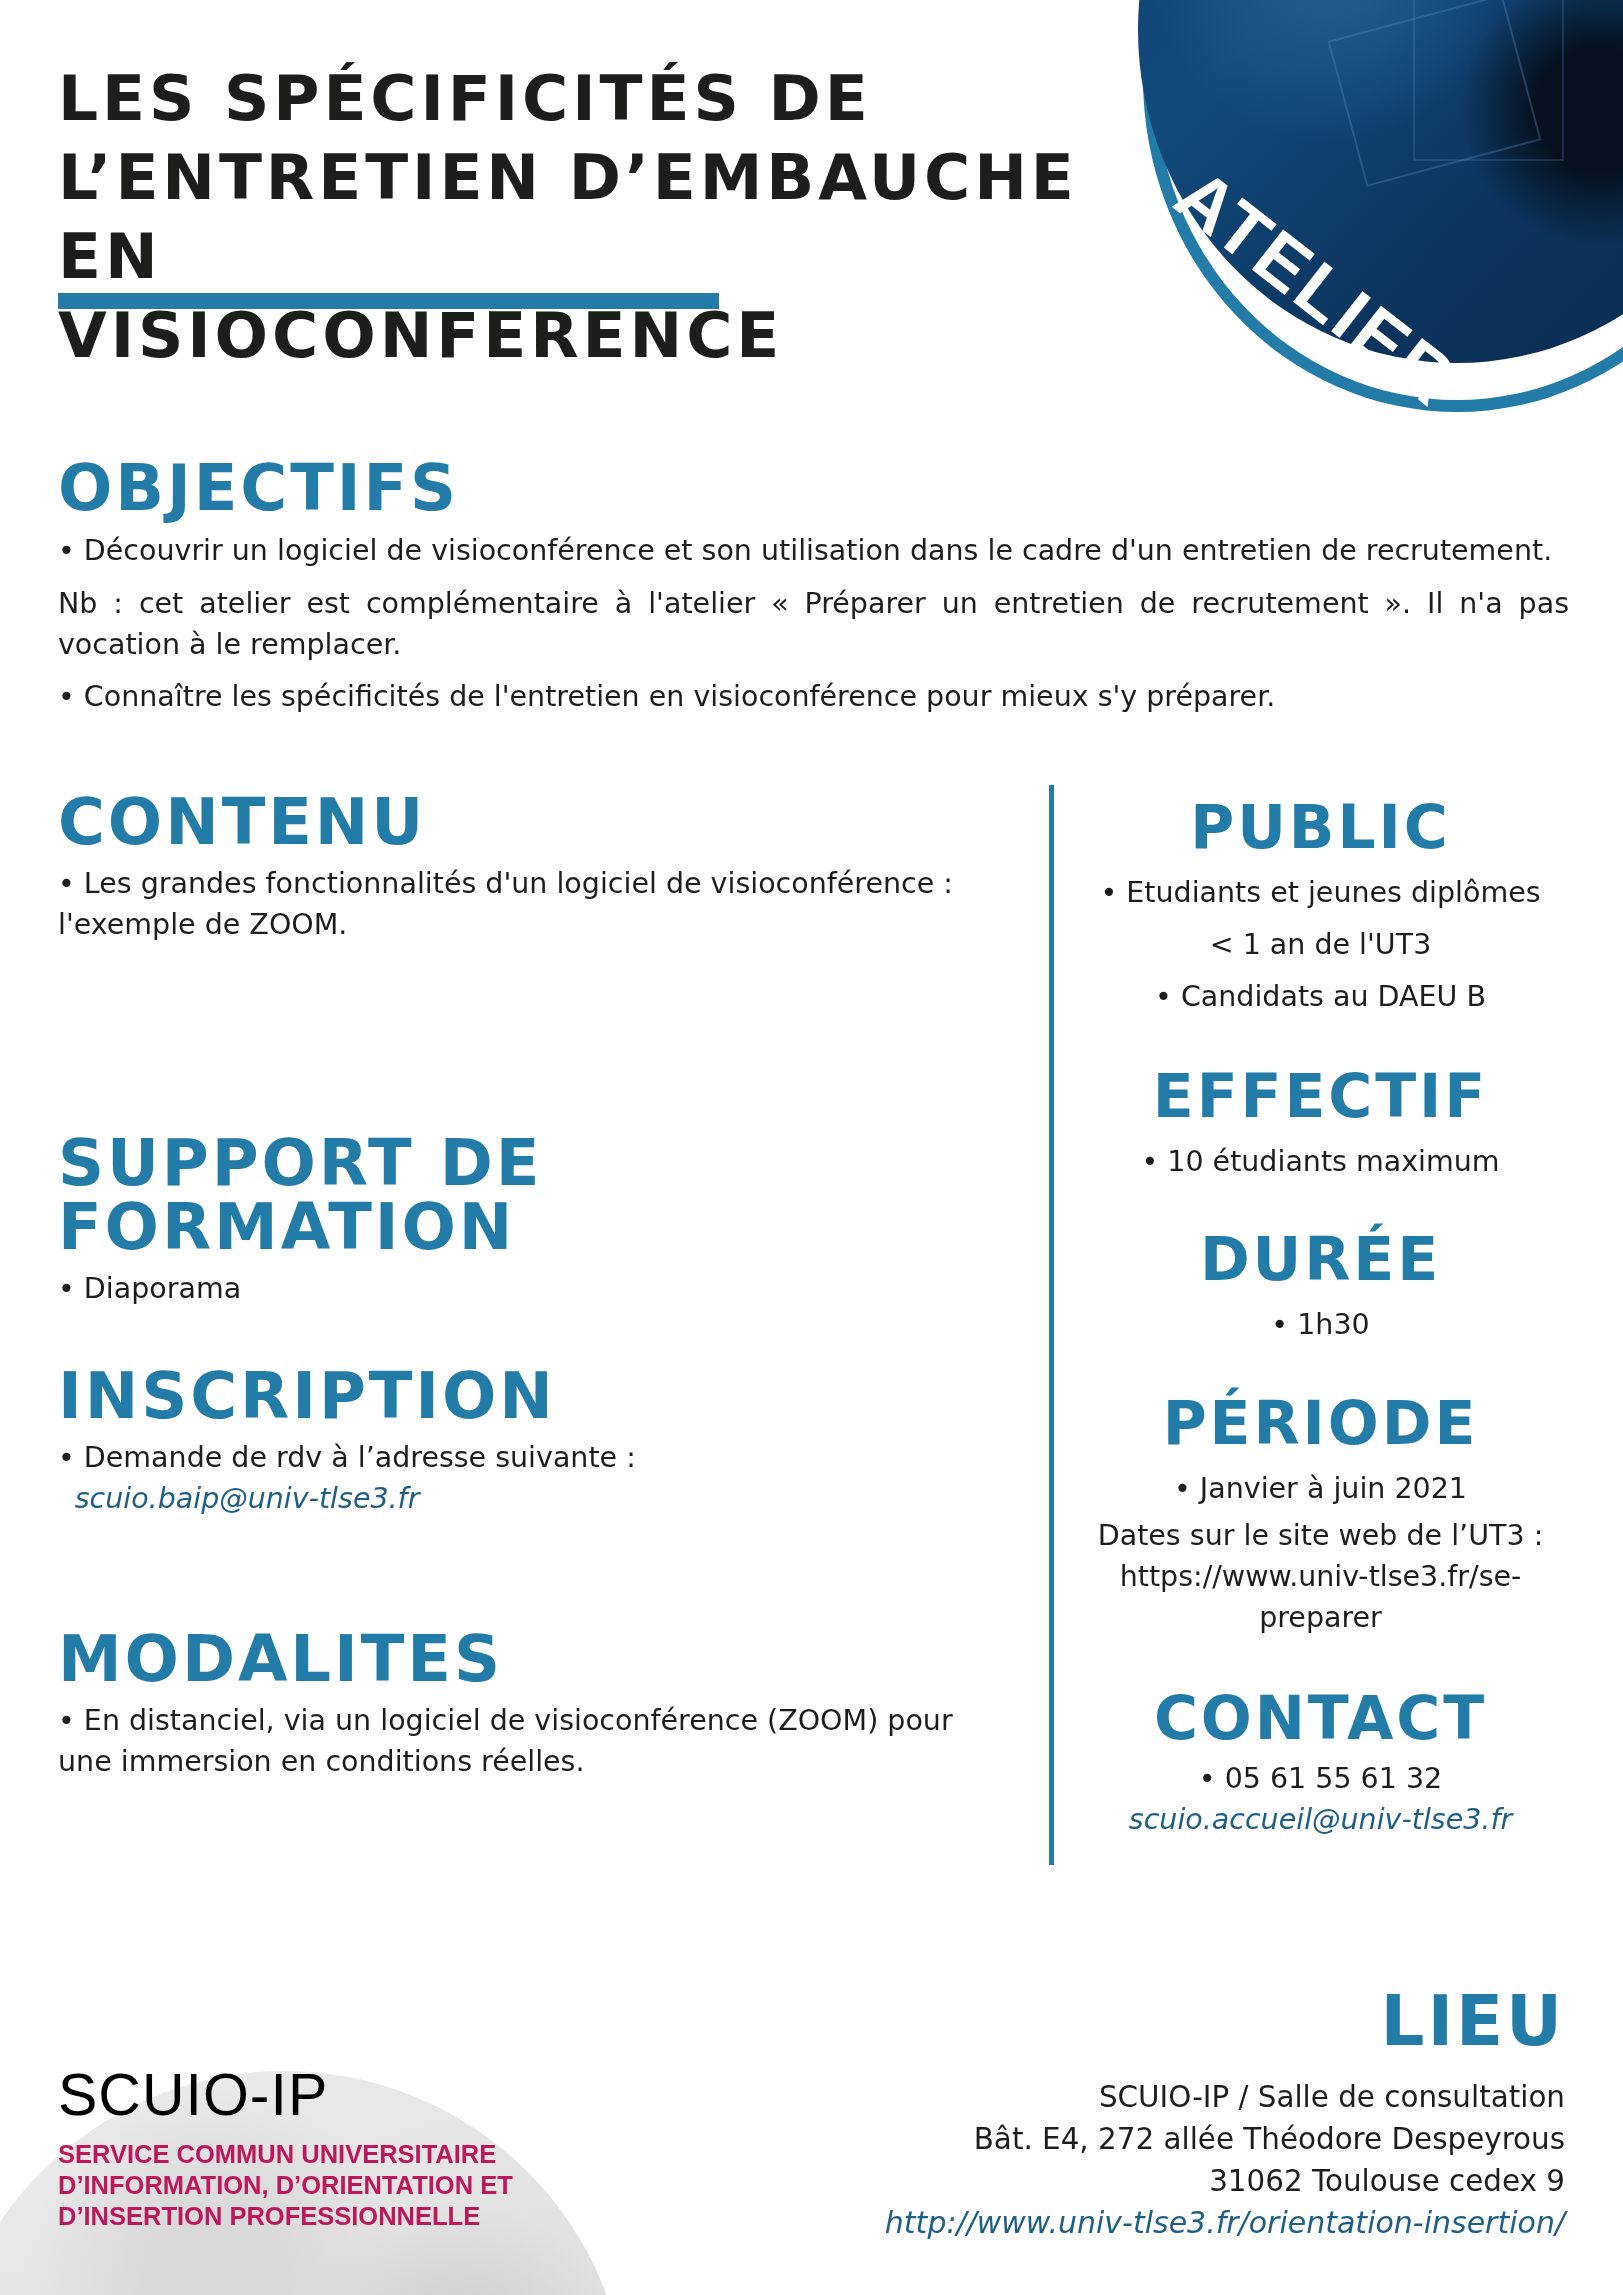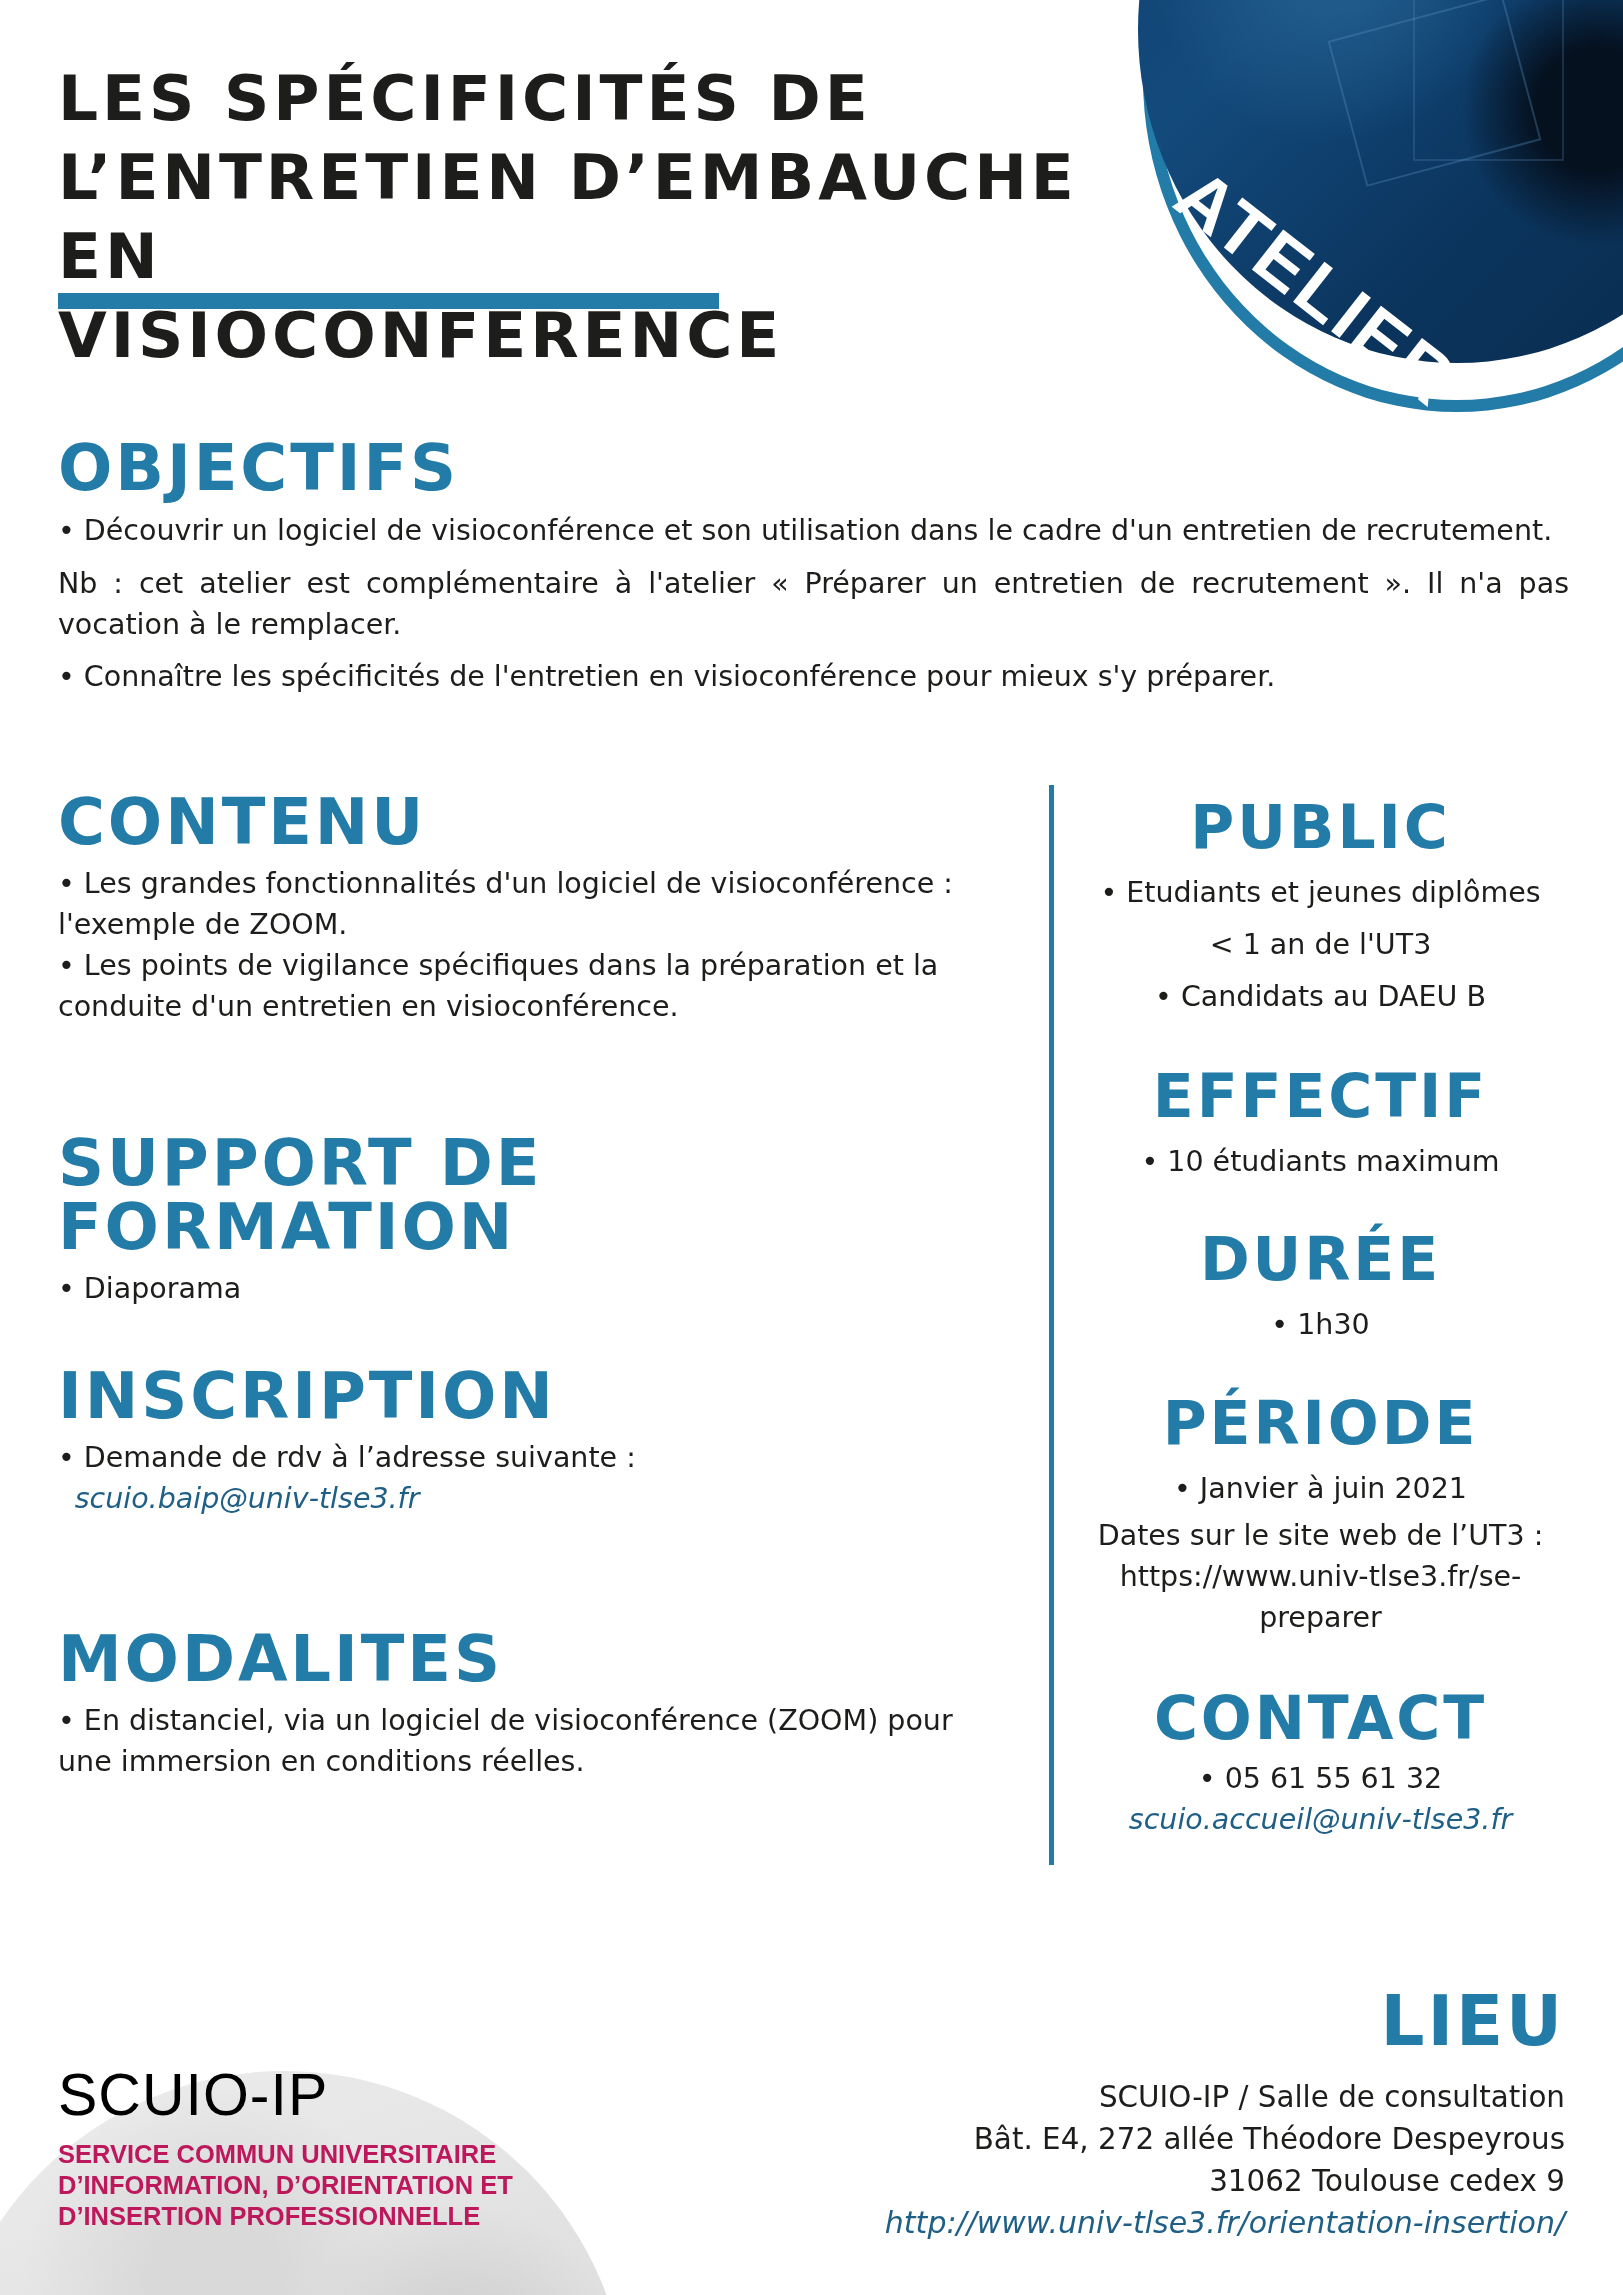--- a/index.html
+++ b/index.html
@@ -69,21 +69,21 @@
   .body-text {
     font-family: "DejaVu Sans", sans-serif; font-size: 28.5px; color: #1d1d1b;
     line-height: 41px; margin: 0; font-weight: normal;
   }
   .email {
     font-family: "DejaVu Sans", sans-serif; font-style: italic;
     color: #1f5f85; text-decoration: none;
   }
 
   
-  .objectifs { left: 58px; top: 436px; width: 1511px; }
+  .objectifs { left: 58px; top: 456px; width: 1511px; }
   .objectifs .h-section { font-size: 64px; margin-bottom: 9.8px; }
   .objectifs .body-text { text-align: justify; margin-bottom: 11.8px; }
 
   
   .left-col { left: 58px; width: 942px; }
   .left-col .h-section { font-size: 64px; margin-bottom: 8.8px; }
 
   
   .divider { left: 1049px; top: 785px; width: 4.9px; height: 1080px; background: #237ba8; }
 
@@ -129,21 +129,20 @@
 <section class="abs objectifs">
   <h2 class="h-section">OBJECTIFS</h2>
   <p class="body-text">• Découvrir un logiciel de visioconférence et son utilisation dans le cadre d'un entretien de recrutement.</p>
   <p class="body-text">Nb : cet atelier est complémentaire à l'atelier « Préparer un entretien de recrutement ». Il n'a pas vocation à le remplacer.</p>
   <p class="body-text">• Connaître les spécificités de l'entretien en visioconférence pour mieux s'y préparer.</p>
 </section>
 
 <section class="abs left-col" style="top:790px;">
   <h2 class="h-section">CONTENU</h2>
   <p class="body-text">• Les grandes fonctionnalités d'un logiciel de visioconférence : l'exemple de ZOOM.</p>
-  <p class="body-text">• Les points de vigilance spécifiques dans la préparation et la conduite d'un entretien en visioconférence.</p>
 </section>
 
 <section class="abs left-col" style="top:1131px;">
   <h2 class="h-section">SUPPORT DE FORMATION</h2>
   <p class="body-text">• Diaporama</p>
 </section>
 
 <section class="abs left-col" style="top:1364px;">
   <h2 class="h-section">INSCRIPTION</h2>
   <p class="body-text">• Demande de rdv à l’adresse suivante :</p>

